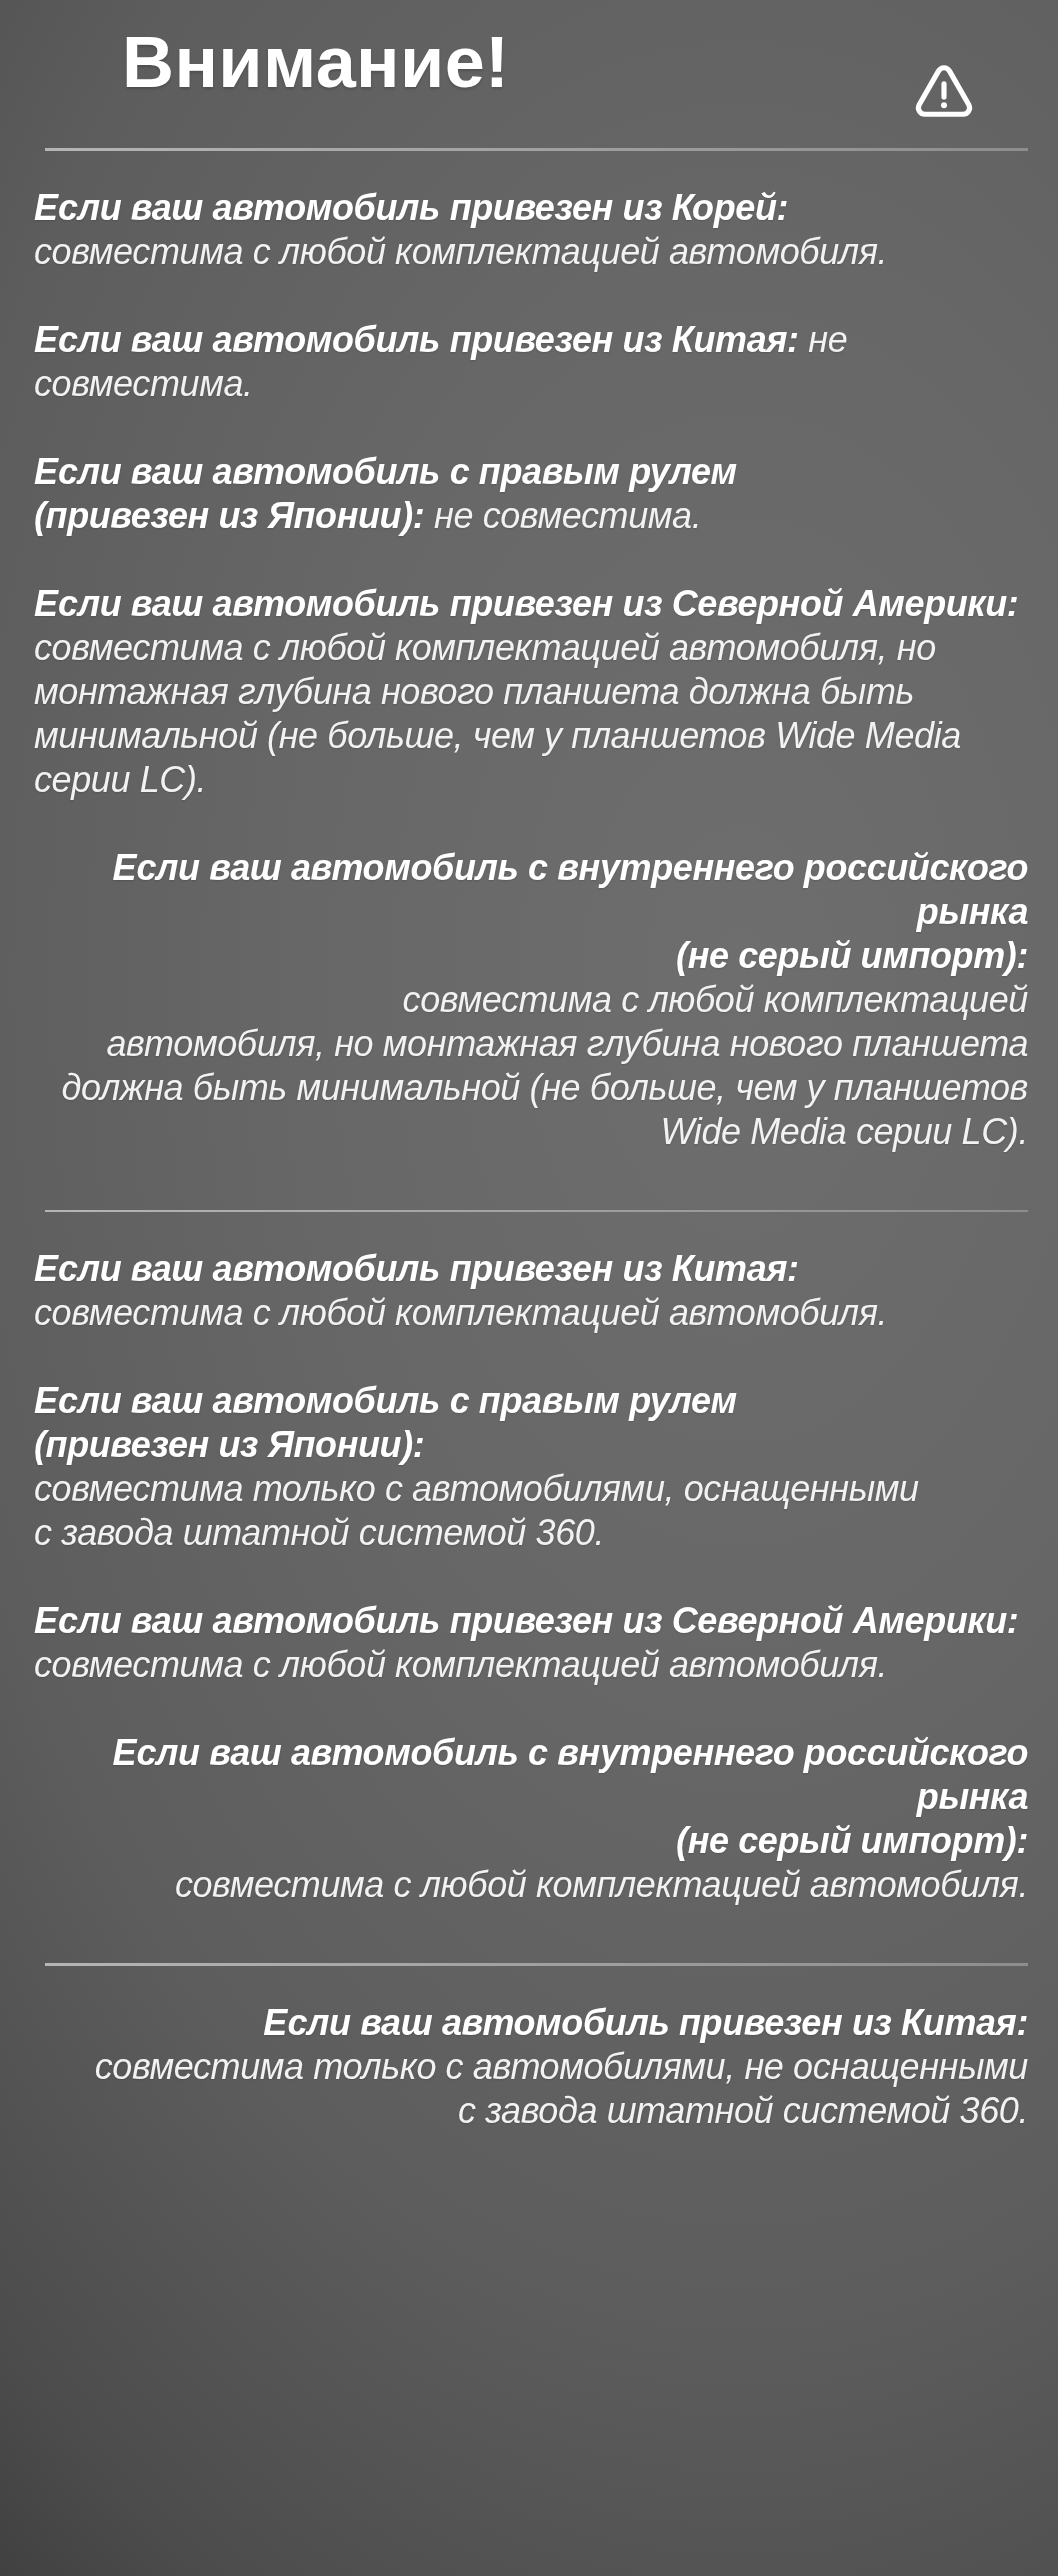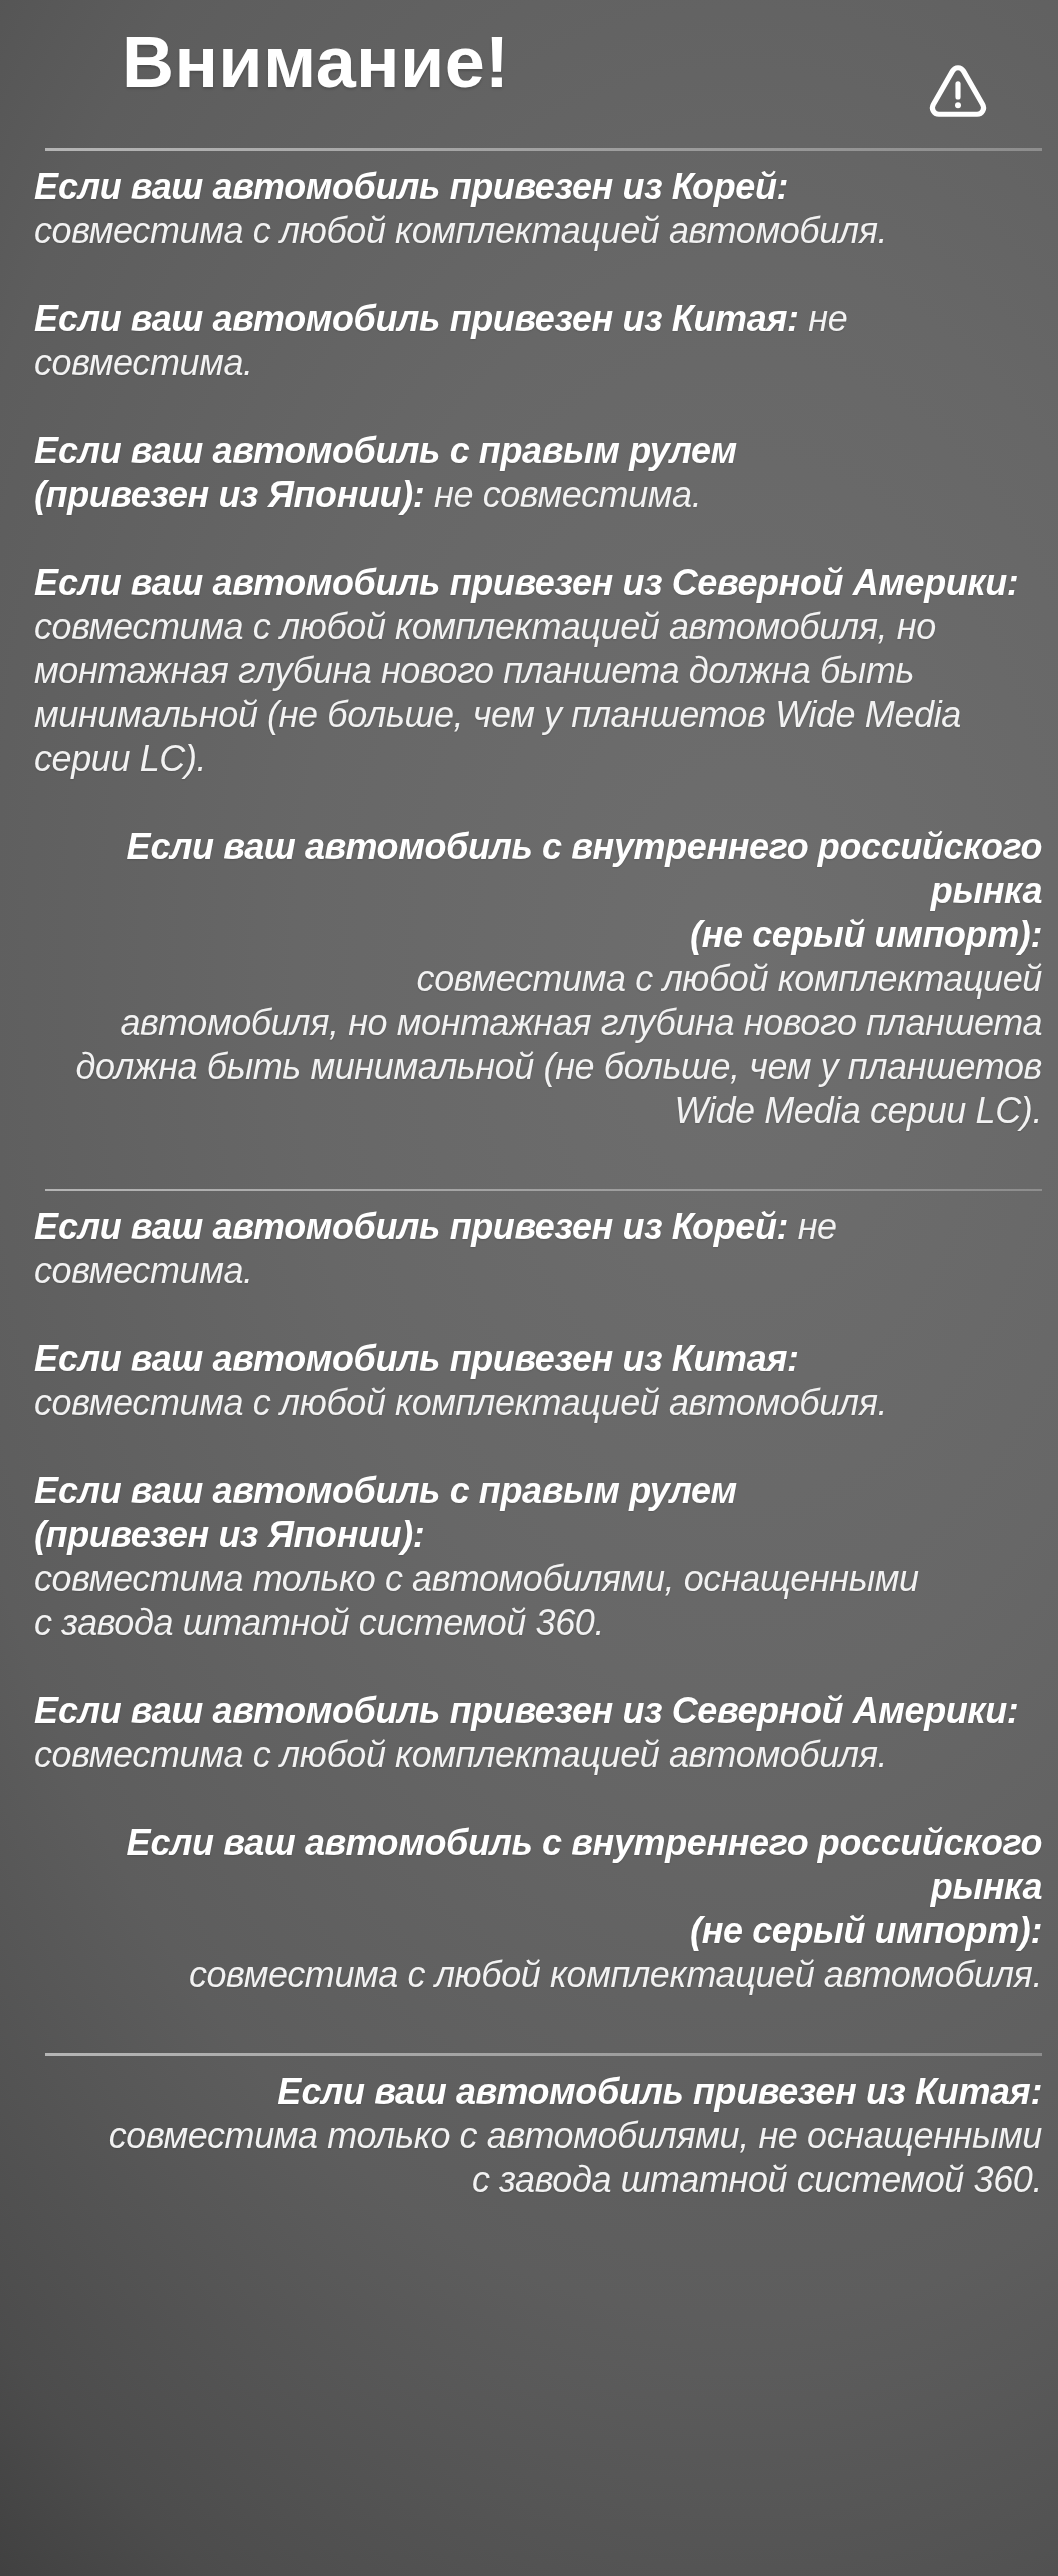--- a/index.html
+++ b/index.html
@@ -11,21 +11,21 @@
     height: 2576px;
     overflow: hidden;
     background: radial-gradient(120% 80% at 70% 38%,
                 #6e6e6e 0%, #676767 35%, #5d5d5d 65%, #4c4c4c 88%, #3d3d3d 100%);
     font-family: "Liberation Sans", sans-serif;
     color: #ffffff;
   }
   .page {
     position: relative;
     height: 100%;
-    padding: 0 17px 0 34px;
+    padding: 0 31px 0 34px;
     overflow: hidden; 
     box-sizing: border-box;
   }
   .app-title {
     margin: 23px 0 0 88px;
     font-size: 72px;
     line-height: 79px;
     font-weight: 700;
     font-style: normal;
     letter-spacing: 0.4px;
@@ -57,21 +57,21 @@
   }
   .para {
     margin: 0 0 44px 0;
     font-style: italic;
     font-size: 36px;
     line-height: 44px;
     letter-spacing: -0.4px;
     white-space: pre-line;
     text-shadow: 0 0.9px 1.8px rgba(0,0,0,0.15);
   }
-  section .para:first-of-type { margin-top: 14px; }
+  section .para:first-of-type { margin-top: 35px; }
   section .para:last-child { margin-bottom: 0; text-align: right; }
   .lead   { font-weight: 700; color: #ffffff; }
   .detail { font-weight: 400; color: #f2f2f2; }
 </style>
 </head>
 <body>
 
 <div class="page">
 
   <header style="position:relative;">
@@ -106,21 +106,20 @@
 серии LC).</span></p>
         <p class="para"><span class="lead">Если ваш автомобиль с внутреннего российского рынка
 (не серый импорт):</span><span class="detail">
 совместима с любой комплектацией
 автомобиля, но монтажная глубина нового планшета
 должна быть минимальной (не больше, чем у планшетов
 Wide Media серии LC).</span></p>
       </section>
       <div class="divider between-sections"></div>
       <section>
-        <p class="para"><span class="lead">Если ваш автомобиль привезен из Корей:</span><span class="detail"> не совместима.</span></p>
         <p class="para"><span class="lead">Если ваш автомобиль привезен из Китая:</span><span class="detail">
 совместима с любой комплектацией автомобиля.</span></p>
         <p class="para"><span class="lead">Если ваш автомобиль с правым рулем
 (привезен из Японии):</span><span class="detail">
 совместима только с автомобилями, оснащенными
 с завода штатной системой 360.</span></p>
         <p class="para"><span class="lead">Если ваш автомобиль привезен из Северной Америки:</span><span class="detail">
 совместима с любой комплектацией автомобиля.</span></p>
         <p class="para"><span class="lead">Если ваш автомобиль с внутреннего российского рынка
 (не серый импорт):</span><span class="detail">

